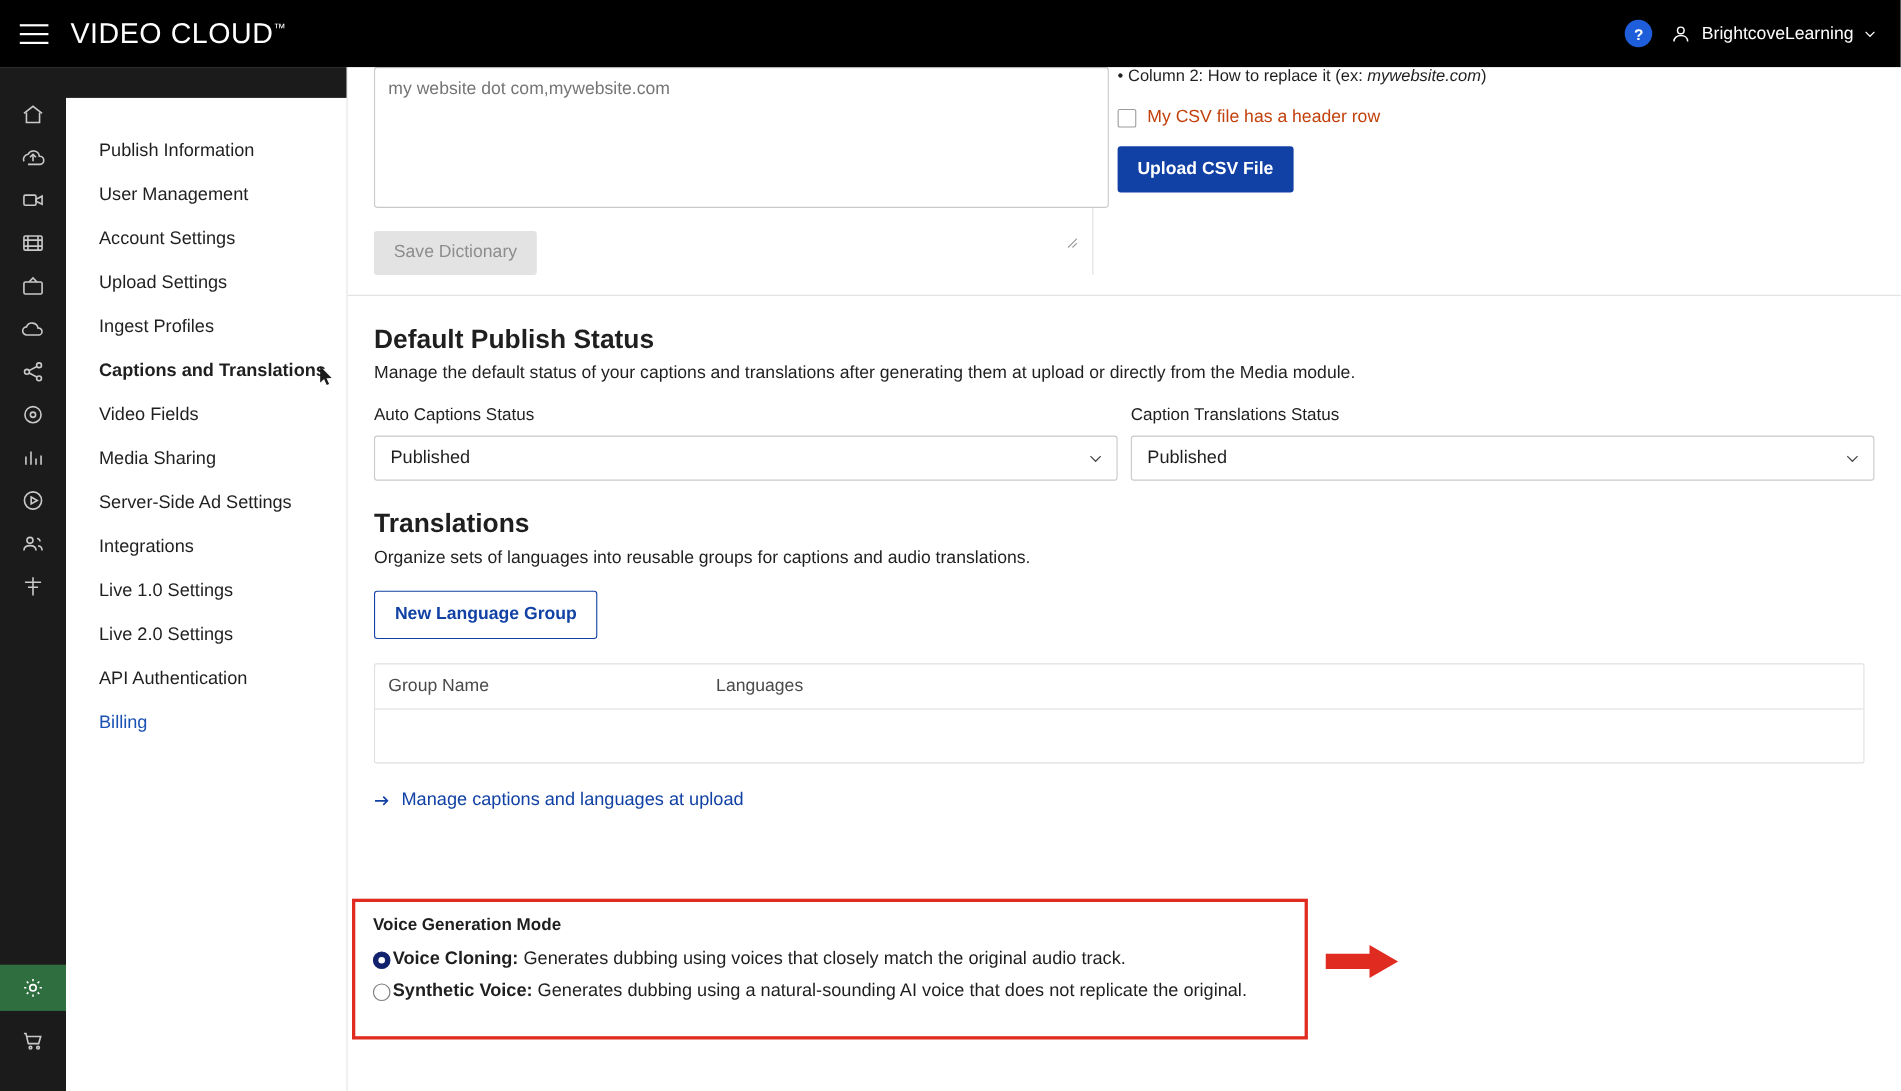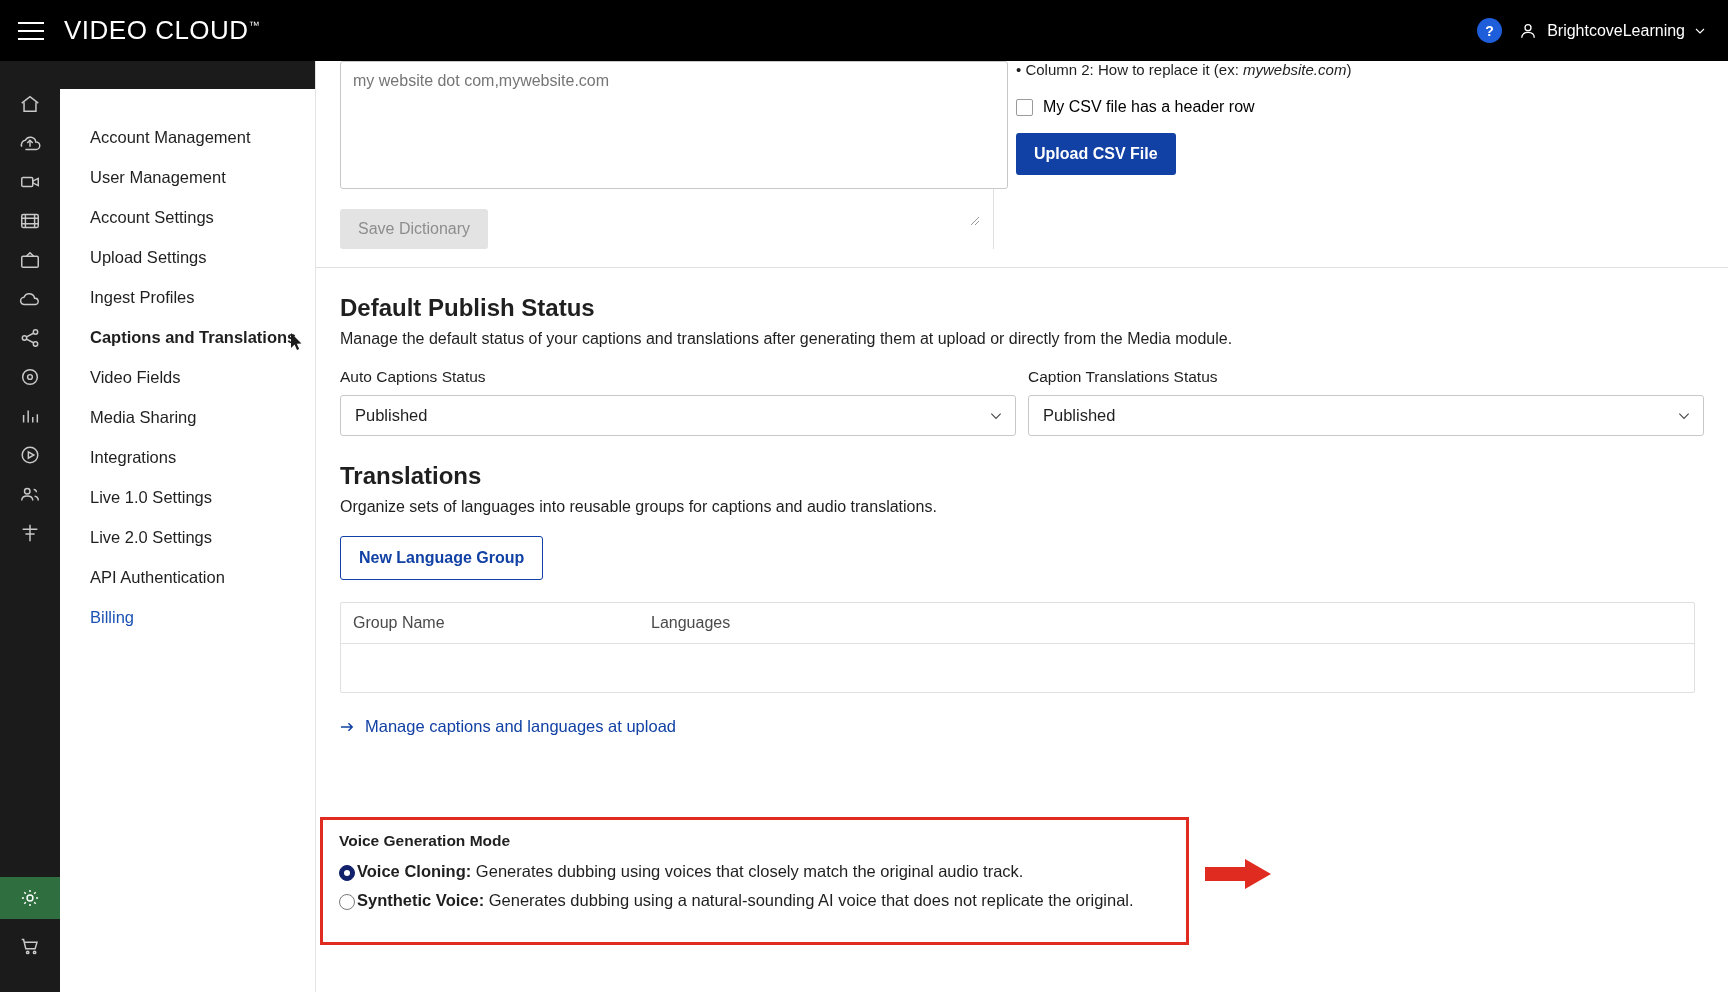--- a/index.html
+++ b/index.html
@@ -173,21 +173,21 @@
     padding-left: 22px;
     flex: 1;
   }
   .csv-note {
     font-size: 15px; color: #1f1f1f;
     margin-bottom: 20px;
   }
   .csv-note i { font-style: italic; }
   .chk-line {
     display: flex; align-items: center; gap: 10px;
-    font-size: 16px; color: #000000;
+    font-size: 16px; color: #c2410c;
     margin-bottom: 17px;
   }
   .chkbox {
     width: 17px; height: 17px;
     border: 1px solid #9b9b9b;
     border-radius: 2px;
     background: #fff;
     display: inline-block;
   }
   .btn-primary {
@@ -450,28 +450,29 @@
             <circle cx="9.5" cy="19" r="1.3"></circle>
             <circle cx="17" cy="19" r="1.3"></circle>
           </svg>
       </div>
     </div>
   </div>
 
   <div class="subnav">
     <div class="subnav-banner"></div>
     <div class="subnav-list">
-      <div class="subnav-item">Account Management</div>
+      <div class="subnav-item">Publish Information</div>
       <div class="subnav-item">User Management</div>
       <div class="subnav-item">Account Settings</div>
       <div class="subnav-item">Upload Settings</div>
       <div class="subnav-item">Ingest Profiles</div>
       <div class="subnav-item selected">Captions and Translations</div>
       <div class="subnav-item">Video Fields</div>
       <div class="subnav-item">Media Sharing</div>
+      <div class="subnav-item">Server-Side Ad Settings</div>
       <div class="subnav-item">Integrations</div>
       <div class="subnav-item">Live 1.0 Settings</div>
       <div class="subnav-item">Live 2.0 Settings</div>
       <div class="subnav-item">API Authentication</div>
       <div class="subnav-item link">Billing</div>
     </div>
   </div>
 
   <svg class="cursor" viewBox="0 0 12 18">
     <polygon points="0,0 0,15 3.6,11.6 6,17 8.2,16 5.8,10.8 10.5,10.6" fill="#1c1c1c"></polygon>

